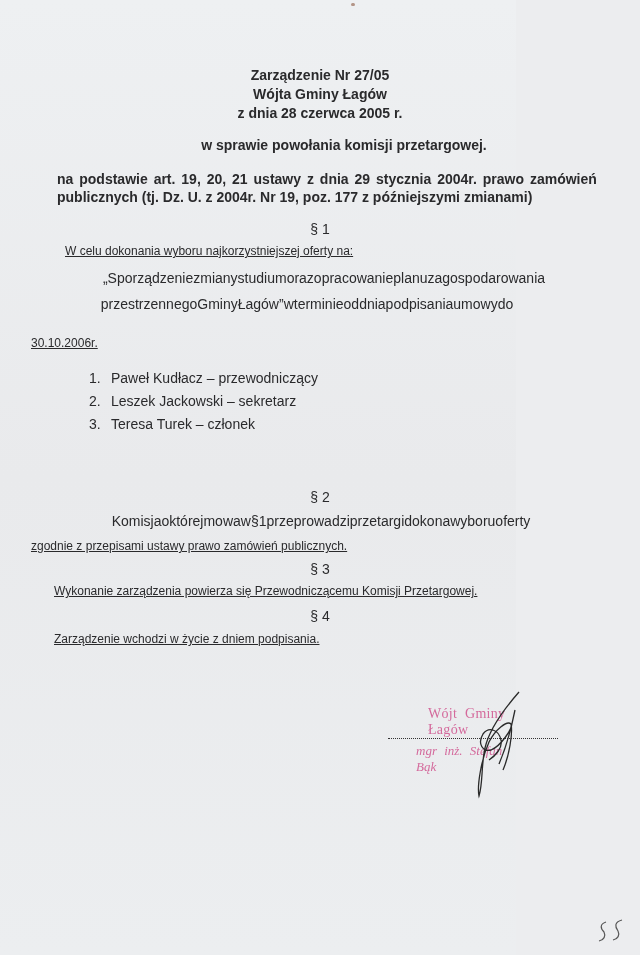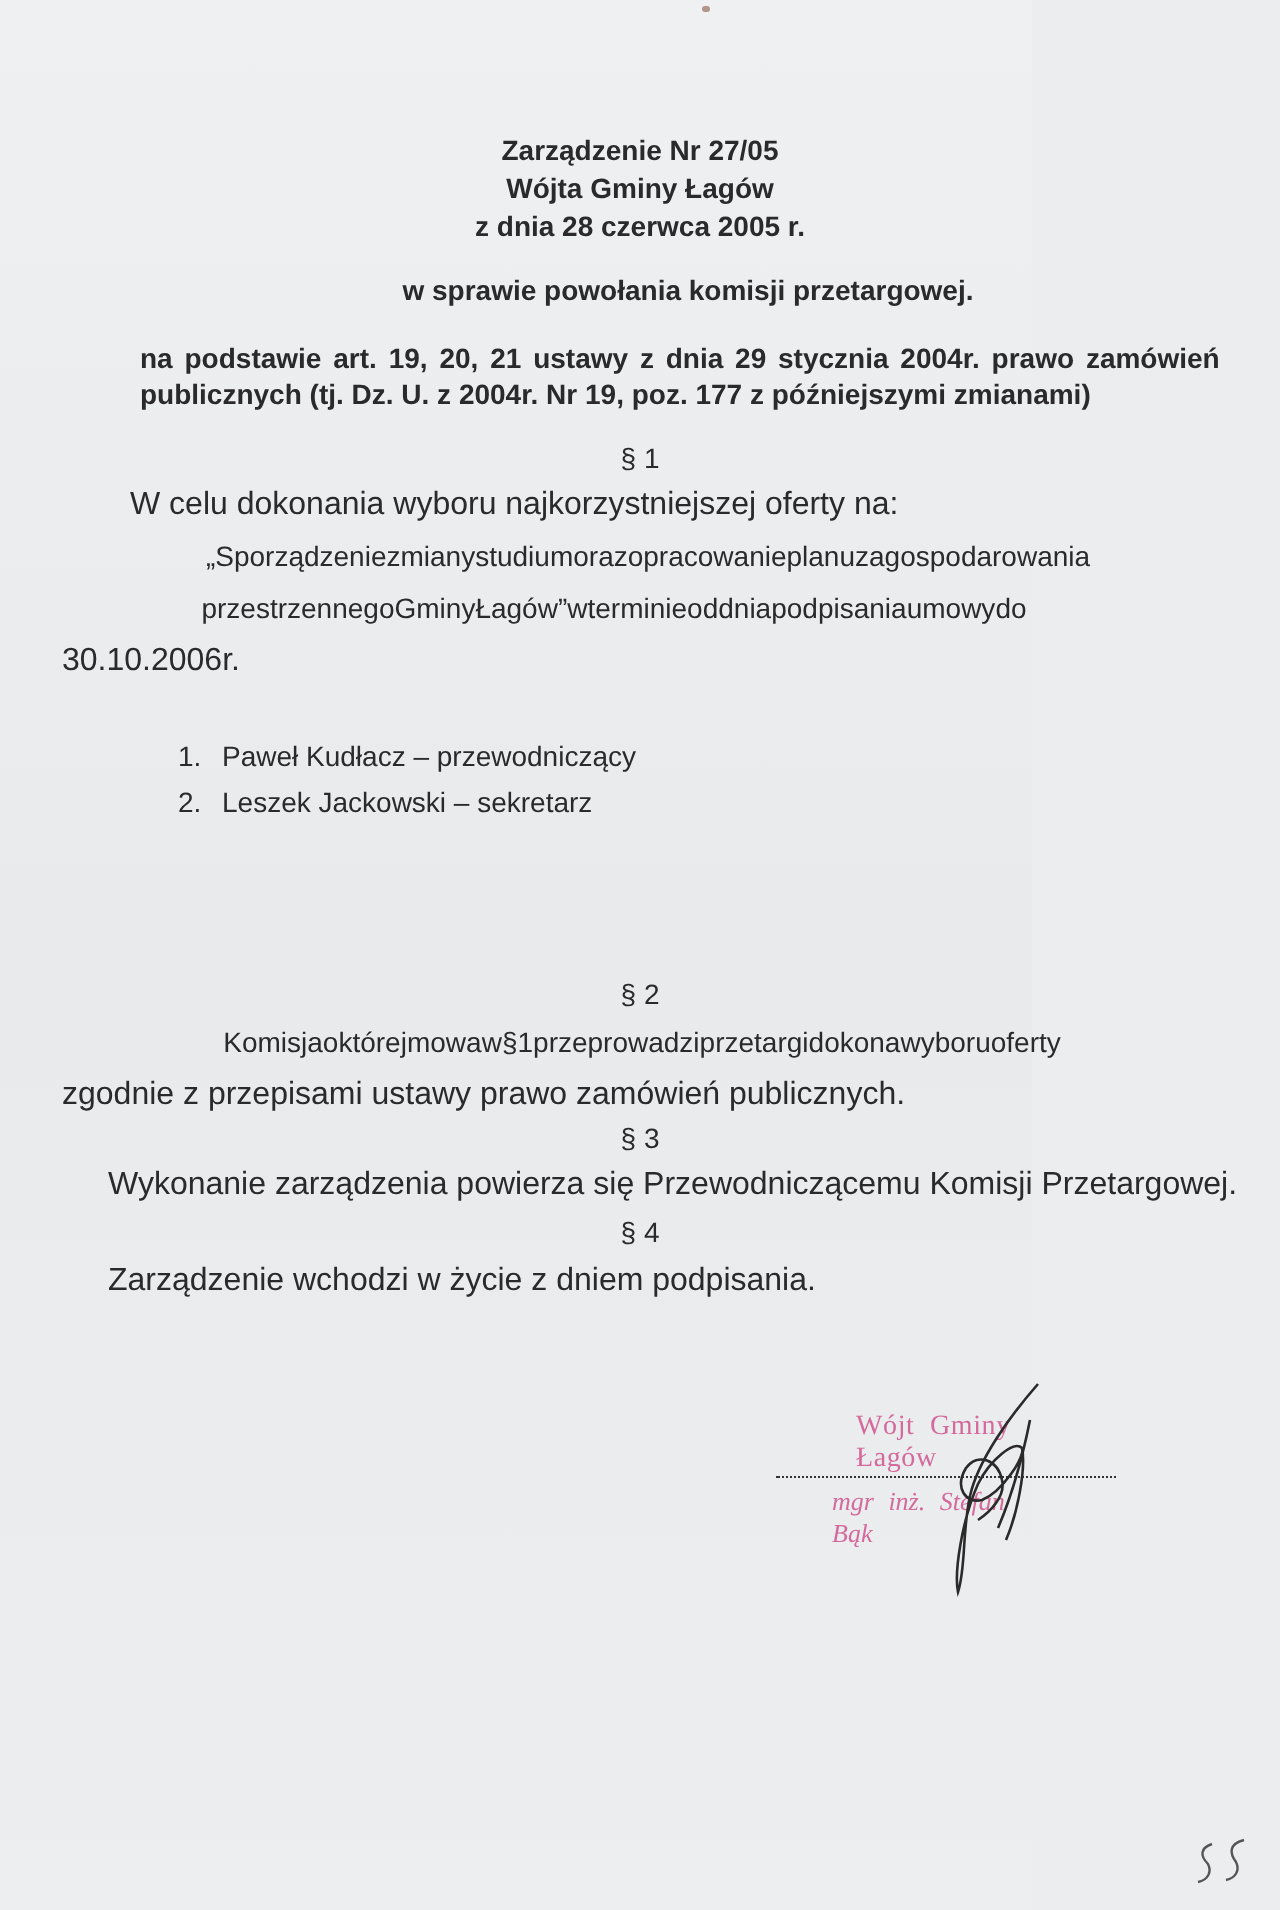--- a/index.html
+++ b/index.html
@@ -11,23 +11,23 @@
     position: relative;
   }
   .page {
     position: absolute; left: 0; top: 0; width: 516px; height: 955px;
     background: linear-gradient(180deg, #eef0f2 0%, #e9eaec 50%, #eceef0 100%);
   }
   .speck { position: absolute; left: 351px; top: 3px; width: 4px; height: 3px; background: #9a6e5a; border-radius: 2px; opacity: .7; }
   .header { position: absolute; left: 0; width: 640px; text-align: center; font-weight: bold; font-size: 14px; line-height: 19px; }
   .h1 { top: 66px; }
   .subject { position: absolute; left: 0; width: 640px; top: 137px; text-align: center; font-weight: bold; font-size: 14px; padding-left: 24px; }
-  .basis { position: absolute; left: 57px; top: 170px; width: 540px; font-weight: bold; font-size: 14px; line-height: 18px; margin-left: 13px; }
+  .basis { position: absolute; left: 57px; top: 170px; width: 540px; font-weight: bold; font-size: 14px; line-height: 18px; }
   .para-mark { position: absolute; left: 0; width: 640px; text-align: center; font-size: 14px; }
-  .text { position: absolute; font-size: 16px; white-space: nowrap; }
+  .text { position: absolute; font-size: 12px; white-space: nowrap; text-decoration: underline; }
   .justify-line { position: absolute; font-size: 14px; display: flex; justify-content: center; white-space: nowrap; }
   .list-item { position: absolute; left: 89px; font-size: 14px; white-space: nowrap; }
   .list-item .num { display: inline-block; width: 22px; }
   .stamp-title { position: absolute; left: 428px; top: 706px; font-family: "Liberation Serif", serif; color: #d46a9c; font-size: 14px; letter-spacing: .3px; word-spacing: 4px; }
   .dots { position: absolute; left: 388px; top: 738px; width: 170px; border-top: 1.5px dotted #333; }
   .stamp-name { position: absolute; left: 416px; top: 743px; font-family: "Liberation Serif", serif; font-style: italic; color: #d46a9c; font-size: 13px; word-spacing: 4px; }
   .signature { position: absolute; left: 455px; top: 690px; }
   .page-num { position: absolute; left: 596px; top: 918px; }
 </style>
 </head>
@@ -80,27 +80,30 @@
       <span>Gminy</span>
       <span>Łagów”</span>
       <span>w</span>
       <span>terminie</span>
       <span>od</span>
       <span>dnia</span>
       <span>podpisania</span>
       <span>umowy</span>
       <span>do</span>
     </div>
-  <div class="text" style="left:31px;top:322px">30.10.2006r.</div>
+  <div class="text" style="left:31px;top:336px">30.10.2006r.</div>
 
   <div class="list-item" style="top:370px">
     <span class="num">1.</span><span>Paweł Kudłacz  – przewodniczący</span>
   </div>
   <div class="list-item" style="top:393px">
     <span class="num">2.</span><span>Leszek Jackowski  – sekretarz</span>
+  </div>
+  <div class="list-item" style="top:416px">
+    <span class="num">3.</span><span>Teresa Turek – członek</span>
   </div>
 
   <div class="para-mark" style="top:489px">§ 2</div>
   <div class="justify-line" style="left:62px;top:513px;width:518px" id="s2l1">
       <span>Komisja</span>
       <span>o</span>
       <span>której</span>
       <span>mowa</span>
       <span>w</span>
       <span>§</span>

